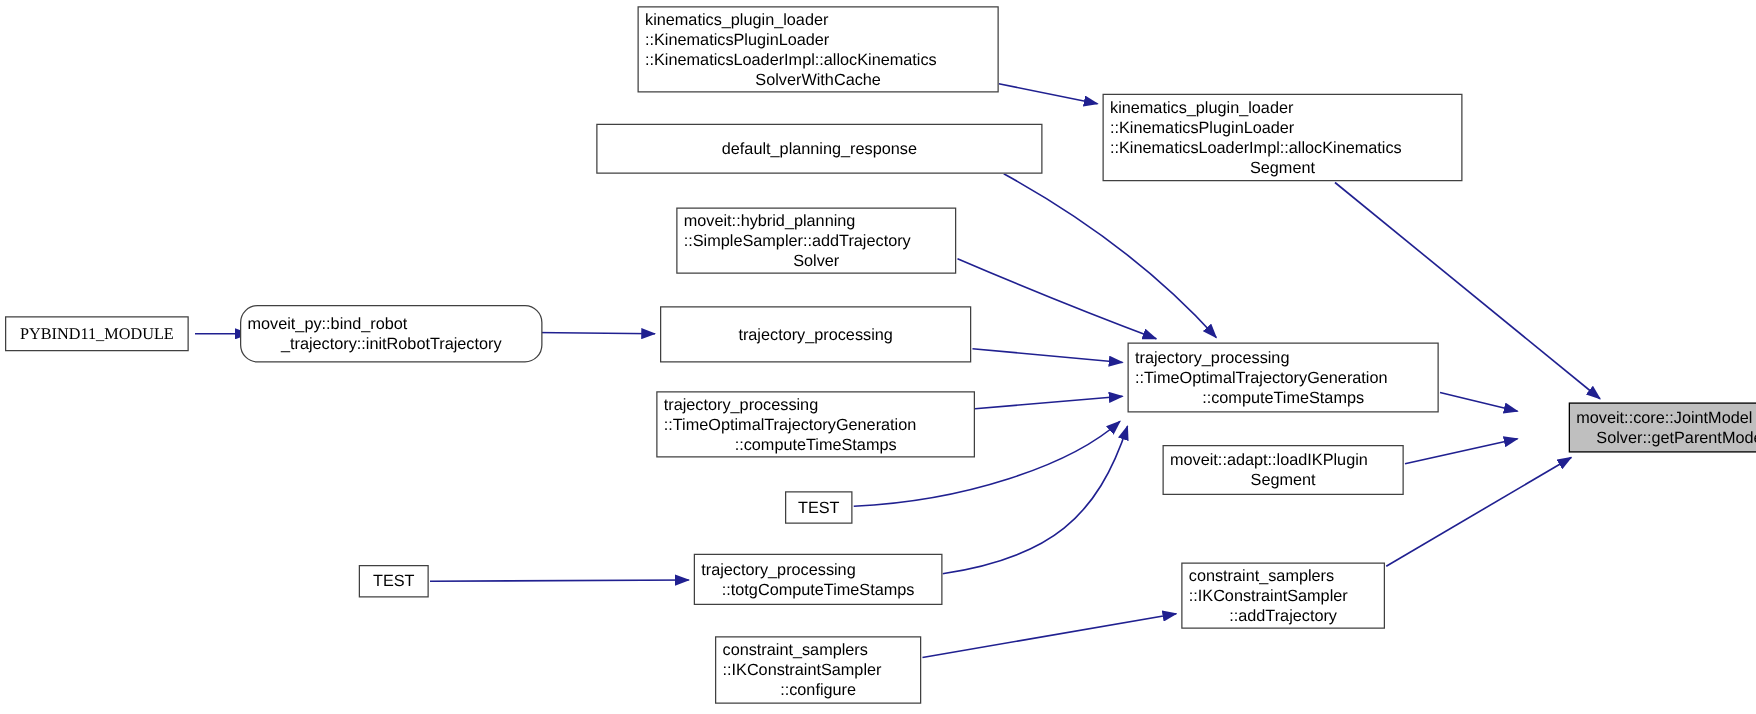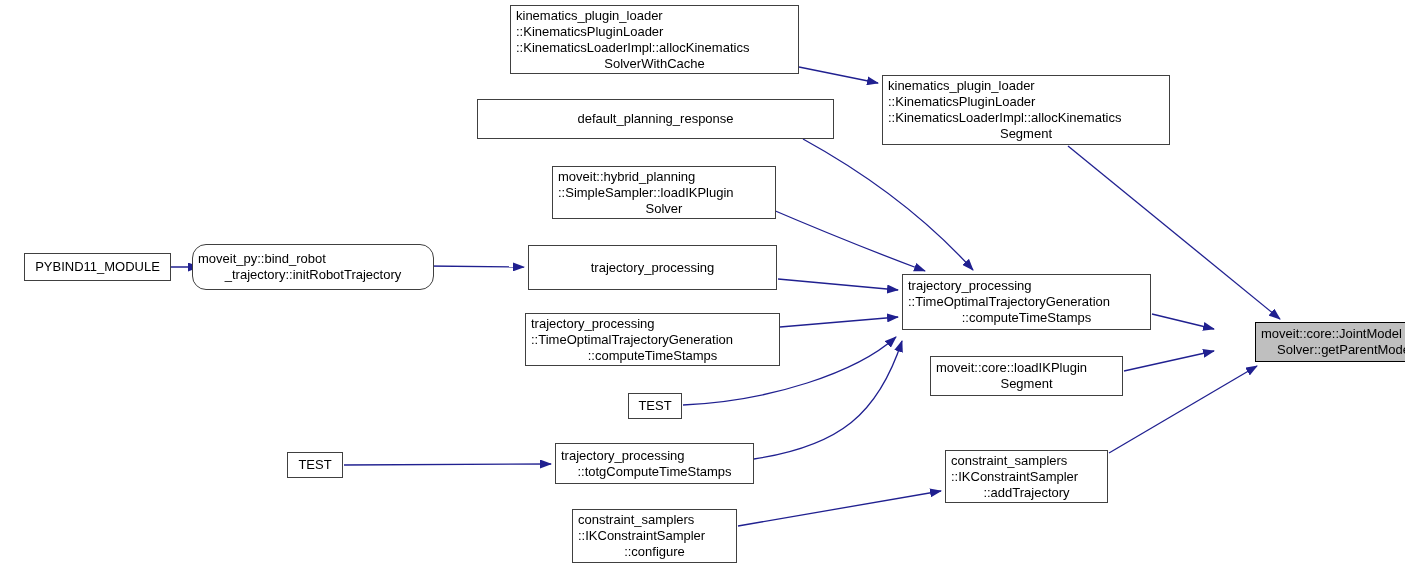--- a/index.html
+++ b/index.html
@@ -91,26 +91,26 @@
       </div>
       <div class="node" style="left: 882px; top: 75px; width: 288px; height: 70px;">
         <div class="line">kinematics_plugin_loader</div>
         <div class="line">::KinematicsPluginLoader</div>
         <div class="line">::KinematicsLoaderImpl::allocKinematics</div>
         <div class="line">Segment</div>
       </div>
       <div class="node" style="left: 477px; top: 99px; width: 357px; height: 40px;">
         <div class="line">default_planning_response</div>
       </div>
-      <div class="node" style="left: 541px; top: 166px; width: 224px; height: 53px; margin-left: 11px;">
+      <div class="node" style="left: 541px; top: 166px; width: 224px; height: 53px;">
         <div class="line">moveit::hybrid_planning</div>
-        <div class="line">::SimpleSampler::loadIKPlugin</div>
+        <div class="line">::SimpleSampler::addTrajectory</div>
         <div class="line">Solver</div>
       </div>
-      <div class="node" style="left: 24px; top: 253px; width: 147px; height: 28px;">
+      <div class="node" style="left: 4px; top: 253px; width: 147px; height: 28px; font-family: Liberation Serif, serif;">
         <div class="line">PYBIND11_MODULE</div>
       </div>
       <div class="node" style="left: 192px; top: 244px; width: 242px; height: 46px; border-radius: 14px;">
         <div class="line">moveit_py::bind_robot</div>
         <div class="line">_trajectory::initRobotTrajectory</div>
       </div>
       <div class="node" style="left: 528px; top: 245px; width: 249px; height: 45px;">
         <div class="line">trajectory_processing</div>
       </div>
       <div class="node" style="left: 525px; top: 313px; width: 255px; height: 53px;">
@@ -121,21 +121,21 @@
       <div class="node" style="left: 902px; top: 274px; width: 249px; height: 56px;">
         <div class="line">trajectory_processing</div>
         <div class="line">::TimeOptimalTrajectoryGeneration</div>
         <div class="line">::computeTimeStamps</div>
       </div>
       <div class="node highlight" style="left: 1255px; top: 322px; width: 180px; height: 40px;">
         <div class="line">moveit::core::JointModel</div>
         <div class="line">Solver::getParentModel</div>
       </div>
       <div class="node" style="left: 930px; top: 356px; width: 193px; height: 40px;">
-        <div class="line">moveit::core::loadIKPlugin</div>
+        <div class="line">moveit::adapt::loadIKPlugin</div>
         <div class="line">Segment</div>
       </div>
       <div class="node" style="left: 628px; top: 393px; width: 54px; height: 26px;">
         <div class="line">TEST</div>
       </div>
       <div class="node" style="left: 555px; top: 443px; width: 199px; height: 41px;">
         <div class="line">trajectory_processing</div>
         <div class="line">::totgComputeTimeStamps</div>
       </div>
       <div class="node" style="left: 287px; top: 452px; width: 56px; height: 26px;">

